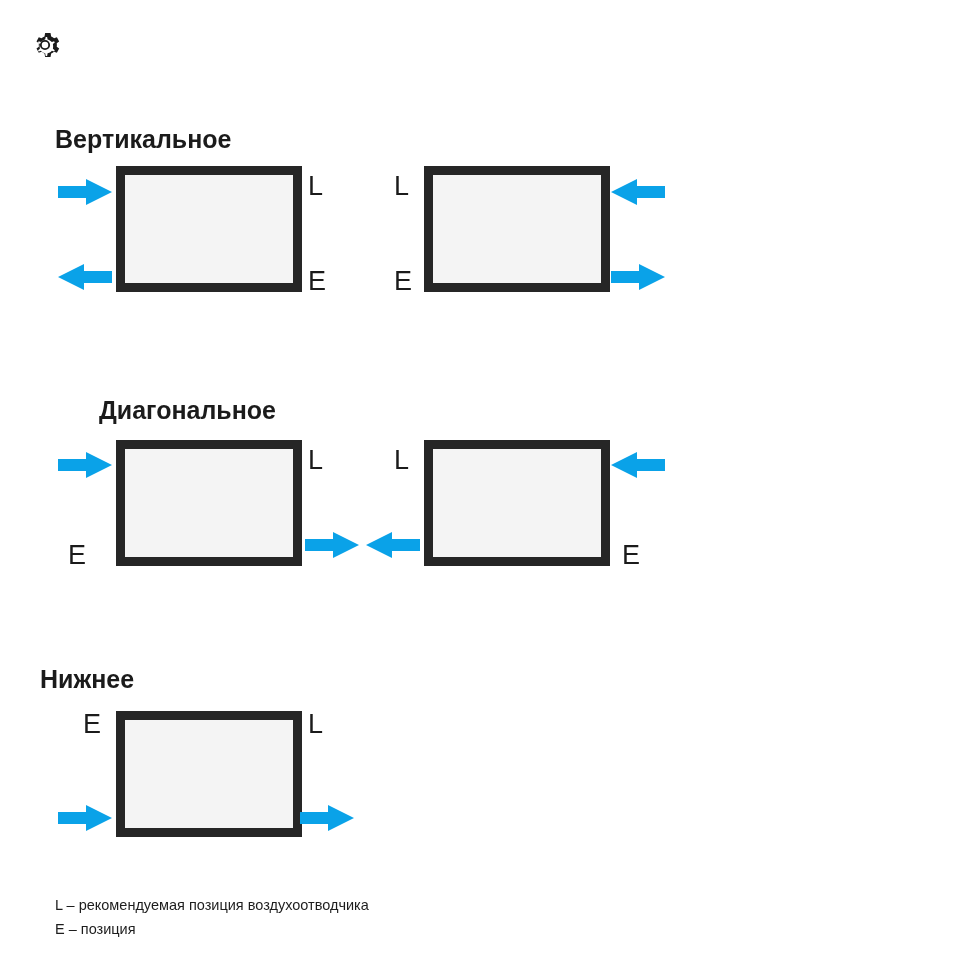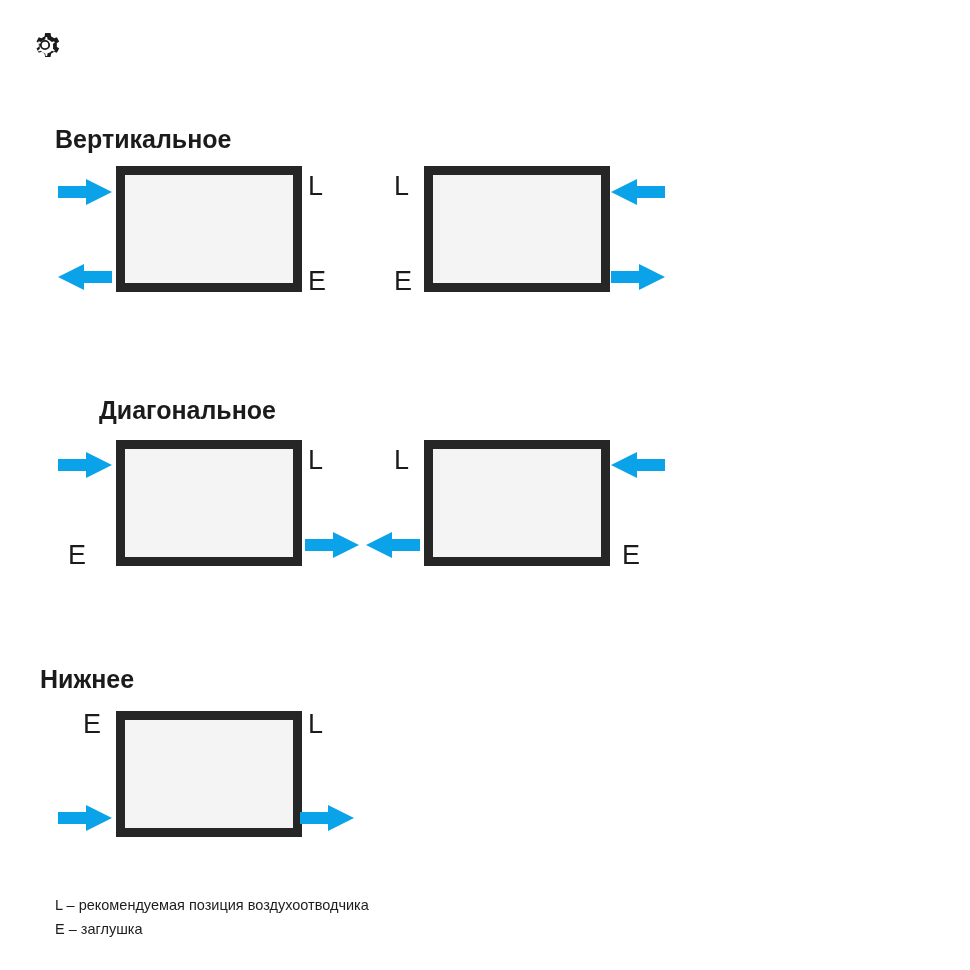--- a/index.html
+++ b/index.html
@@ -166,14 +166,14 @@
     </svg>
 </div>
 <div class="arrow" style="left:300px; top:803px;">
   <svg width="54" height="30" viewBox="0 0 54 30">
       <path fill="#0aa2e8" d="M0 9h28V2l26 13-26 13v-7H0z"></path>
     </svg>
 </div>
 
 <div class="legend">
   <div>L – рекомендуемая позиция воздухоотводчика</div>
-  <div>E – заглушка</div>
+  <div>E – позиция</div>
 </div>
 
 </body></html>

